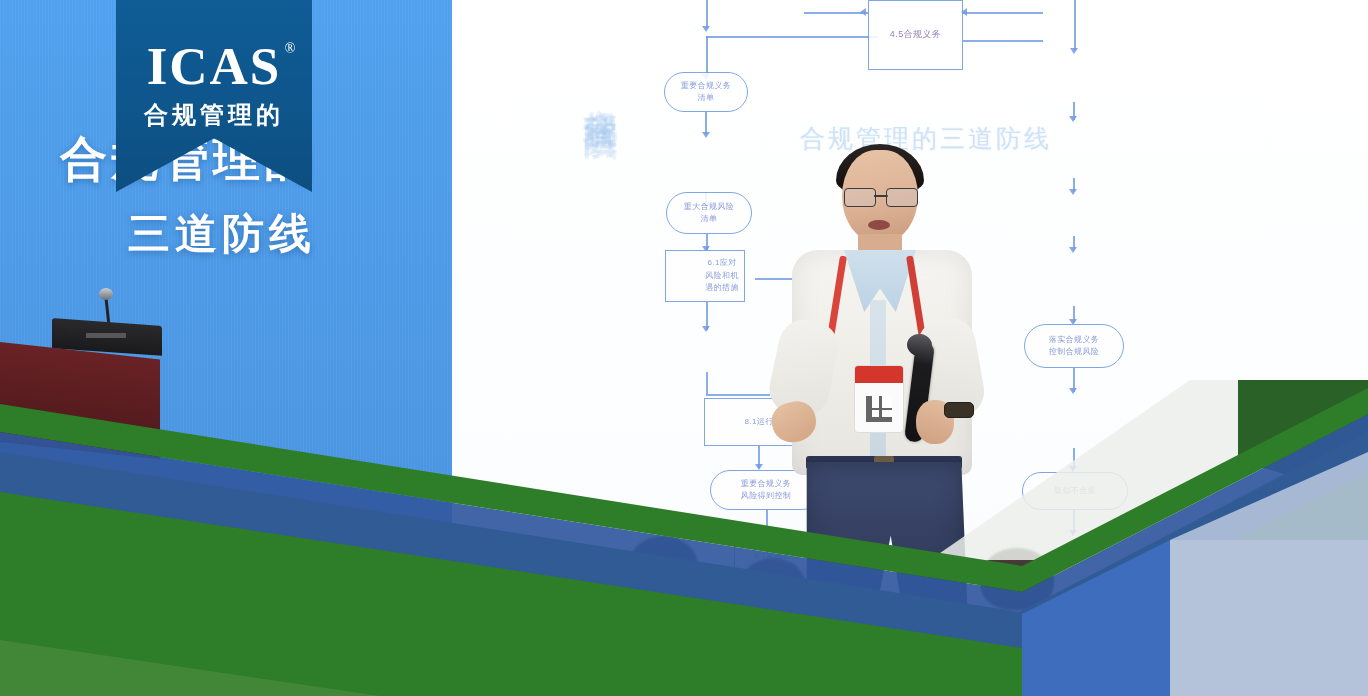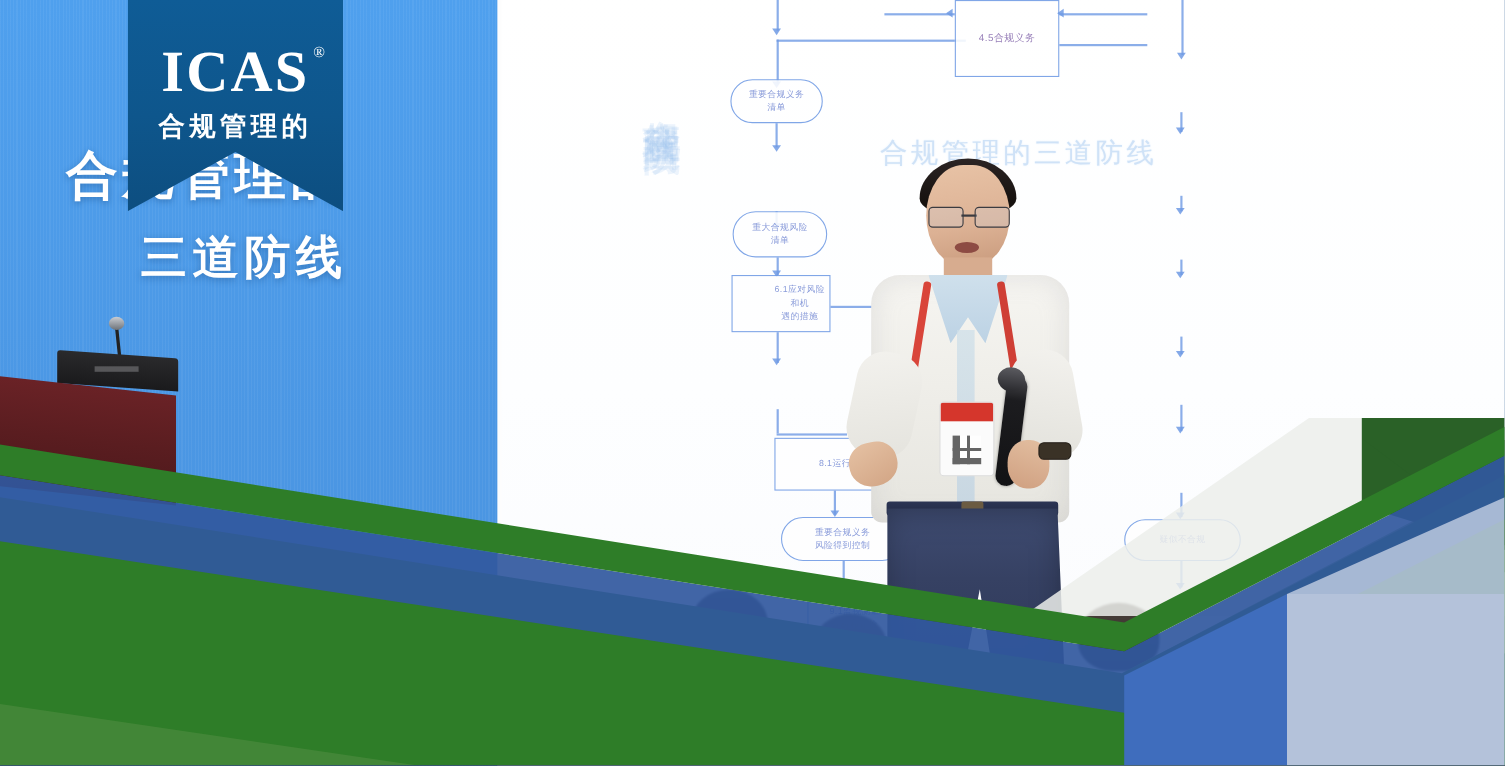--- a/index.html
+++ b/index.html
@@ -174,21 +174,21 @@
 
     <div class="ln lnv" style="left:249px;top:202px;height:14px;"></div>
     <div class="arrow" style="left:246px;top:213px;"></div>
 
     <div class="node round" style="left:210px;top:202px;width:86px;height:42px;">
       <span>重大合规风险<br>清单</span>
     </div>
     <div class="ln lnv" style="left:250px;top:244px;height:16px;"></div>
     <div class="arrow" style="left:246px;top:256px;"></div>
 
-    <div class="node" style="left:209px;top:260px;width:90px;height:52px;padding-left:38px;">
+    <div class="node" style="left:209px;top:260px;width:80px;height:52px;padding-left:38px;">
       <span>6.1应对风险和机<br>遇的措施</span>
     </div>
     <div class="ln lnh" style="left:299px;top:288px;width:62px;"></div>
     <div class="ln lnv" style="left:250px;top:312px;height:28px;"></div>
     <div class="arrow" style="left:246px;top:336px;"></div>
 
     <div class="ln lnv" style="left:250px;top:382px;height:22px;"></div>
     <div class="ln lnh" style="left:250px;top:404px;width:64px;"></div>
 
     <div class="node" style="left:248px;top:408px;width:110px;height:48px;">
@@ -215,20 +215,23 @@
 
     <div class="ln lnv" style="left:617px;top:188px;height:14px;"></div>
     <div class="arrow" style="left:613px;top:199px;"></div>
 
     <div class="ln lnv" style="left:617px;top:246px;height:14px;"></div>
     <div class="arrow" style="left:613px;top:257px;"></div>
 
     <div class="ln lnv" style="left:617px;top:316px;height:16px;"></div>
     <div class="arrow" style="left:613px;top:329px;"></div>
 
+    <div class="node round" style="left:568px;top:334px;width:100px;height:44px;">
+      <span>落实合规义务<br>控制合规风险</span>
+    </div>
     <div class="ln lnv" style="left:617px;top:378px;height:24px;"></div>
     <div class="arrow" style="left:613px;top:398px;"></div>
 
     <div class="ln lnv" style="left:617px;top:458px;height:22px;"></div>
     <div class="arrow" style="left:613px;top:476px;"></div>
 
     <div class="node round" style="left:566px;top:482px;width:106px;height:38px;">
       <span>疑似不合规</span>
     </div>
     <div class="ln lnv" style="left:617px;top:520px;height:24px;"></div>

